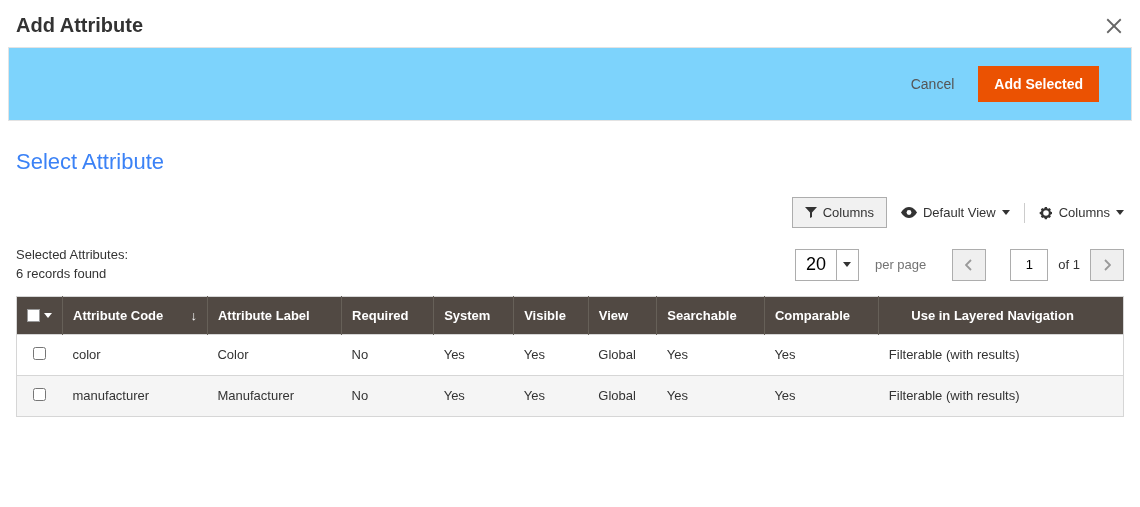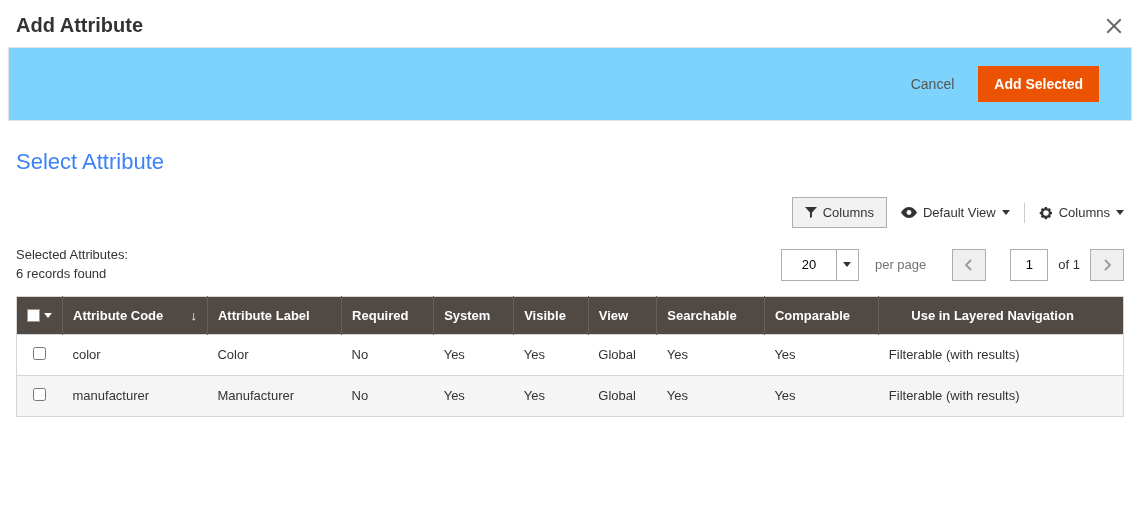--- a/index.html
+++ b/index.html
@@ -17,21 +17,21 @@
   .toolbar-row { display: flex; justify-content: flex-end; align-items: center; gap: 14px; padding: 6px 16px 14px 16px; }
   .tb-btn { background: #f1f1f1; border: 1px solid #adadad; padding: 7px 12px; font-size: 13px; cursor: pointer; display: inline-flex; align-items: center; gap: 6px; color:#333; }
   .tb-link { background: transparent; border: none; font-size: 13px; color: #333; cursor: pointer; display: inline-flex; align-items: center; gap: 6px; }
   .divider { width: 1px; height: 20px; background: #ccc; }
   .caret-down { width:0; height:0; border-left:4px solid transparent; border-right:4px solid transparent; border-top:5px solid #333; display:inline-block; }
   .caret-down-white { width:0; height:0; border-left:4px solid transparent; border-right:4px solid transparent; border-top:5px solid #fff; display:inline-block; }
   .status-row { display: flex; justify-content: space-between; align-items: center; padding: 4px 16px 12px 16px; }
   .status-text { font-size: 13px; color: #333; line-height: 1.45; }
   .pager { display: flex; align-items: center; gap: 10px; }
   .page-size { display: flex; align-items: center; }
-  .page-size-input { width: 56px; height: 32px; border: 1px solid #adadad; text-align: center; font-size: 13px; background:#fff; }
+  .page-size-input { width: 42px; height: 32px; border: 1px solid #adadad; text-align: center; font-size: 18px; background:#fff; }
   .page-size-btn { width: 22px; height: 32px; border: 1px solid #adadad; border-left: none; background: #fff; cursor: pointer; display:flex; align-items:center; justify-content:center; }
   .per-page { color: #737373; font-size: 13px; margin-left:6px; margin-right:16px; }
   .nav-btn { width: 34px; height: 32px; border: 1px solid #adadad; background: #efefef; cursor: pointer; display:flex; align-items:center; justify-content:center; color:#666; }
   .page-input { width: 38px; height: 32px; border: 1px solid #adadad; text-align: center; font-size: 13px; background:#fff; margin-left: 14px; }
   .of-text { font-size: 13px; color: #333; }
   table { width: calc(100% - 32px); margin: 0 16px; border-collapse: collapse; border: 1px solid #d6d6d6; }
   thead { background: #514943; color: #fff; }
   th { text-align: left; padding: 11px 10px; font-size: 13px; font-weight: 600; border-right: 1px solid #666058; }
   th:last-child { border-right: none; padding-left: 32px; }
   .th-checkbox { width: 44px; text-align: center; }

